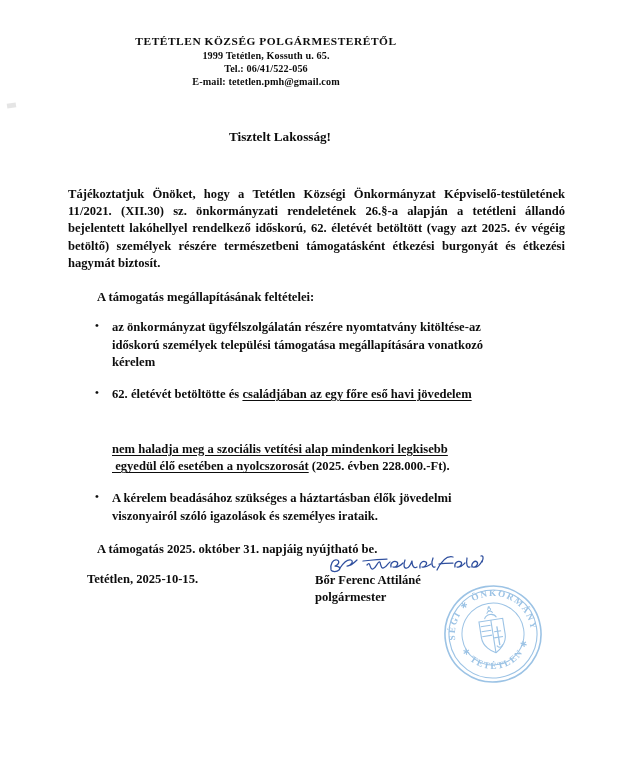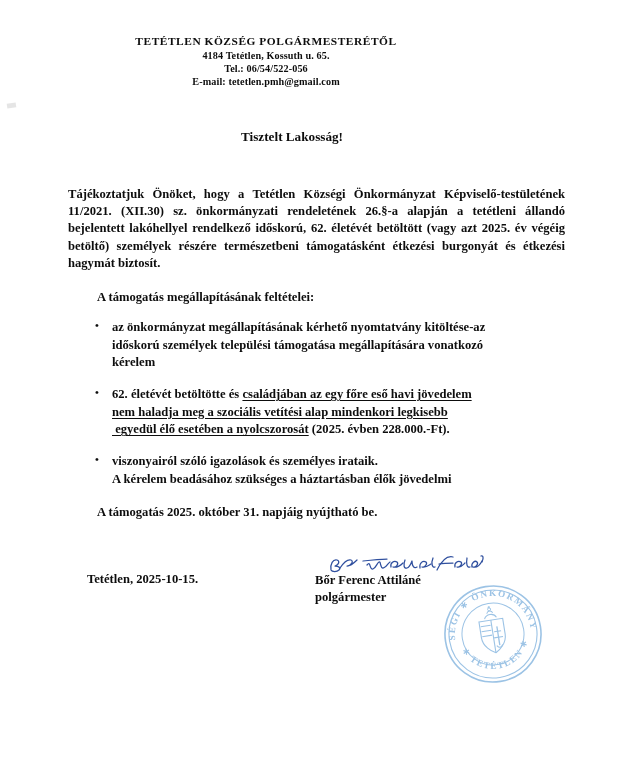--- a/index.html
+++ b/index.html
@@ -53,21 +53,20 @@
 
   
   .salutation {
     position: absolute;
     left: 0;
     top: 129px;
     width: 560px;
     text-align: center;
     font-size: 13.2px;
     font-weight: bold;
-    padding-left: 12px;
   }
 
   
   .body-wrap {
     position: absolute;
     left: 68px;
     top: 186px;
     width: 497px;
   }
   p.para {
@@ -96,21 +95,21 @@
     text-align: left;
   }
   .bullet::before {
     content: "\2022";
     position: absolute;
     left: 27px;
     top: -1px;
     font-size: 11px;
   }
   .bullet .ln { display: block; }
-  .u { text-decoration: underline; text-underline-offset: 1.5px; }
+  .u { text-decoration: underline; text-underline-offset: 1.5px; margin-top: 37px; }
 
   
   .sig-area {
     position: absolute;
     left: 15px;
     top: 572px;
     width: 632px;
     height: 40px;
   }
   .sig-place {
@@ -152,56 +151,56 @@
 </style>
 </head>
 <body>
 
 <div class="page">
 
   <div class="scan-speck"></div>
 
   <div class="letterhead">
     <div class="lh-org">TETÉTLEN KÖZSÉG POLGÁRMESTERÉTŐL</div>
-    <div class="lh-line">4184 Tetétlen, Kossuth u. 65.</div>
-    <div class="lh-line">Tel.: 06/54/522-056</div>
+    <div class="lh-line">1999 Tetétlen, Kossuth u. 65.</div>
+    <div class="lh-line">Tel.: 06/41/522-056</div>
     <div class="lh-line">E-mail: tetetlen.pmh@gmail.com</div>
   </div>
 
   <div class="salutation">Tisztelt Lakosság!</div>
 
   <div class="body-wrap">
 
     <p class="para">Tájékoztatjuk Önöket, hogy a Tetétlen Községi Önkormányzat Képviselő-testületének 11/2021. (XII.30) sz. önkormányzati rendeletének 26.§-a alapján a tetétleni állandó bejelentett lakóhellyel rendelkező időskorú, 62. életévét betöltött (vagy azt 2025. év végéig betöltő) személyek részére természetbeni támogatásként étkezési burgonyát és étkezési hagymát biztosít.</p>
 
     <div class="gap-cond"></div>
 
     <p class="para nojust">A támogatás megállapításának feltételei:</p>
 
     <div class="gap-b1"></div>
 
     <div class="bullet">
-      <span class="ln">az önkormányzat megállapításának kérhető nyomtatvány kitöltése-az</span>
+      <span class="ln">az önkormányzat ügyfélszolgálatán részére nyomtatvány kitöltése-az</span>
       <span class="ln">időskorú személyek települési támogatása megállapítására vonatkozó</span>
       <span class="ln">kérelem</span>
     </div>
 
     <div class="gap-b2"></div>
 
     <div class="bullet">
       <span class="ln">62. életévét betöltötte és <span class="u">családjában az egy főre eső havi jövedelem</span></span>
       <span class="ln u">nem haladja meg a szociális vetítési alap mindenkori legkisebb</span>
       <span class="ln"><span class="u">&nbsp;egyedül élő esetében a nyolcszorosát</span> (2025. évben 228.000.-Ft).</span>
     </div>
 
     <div class="gap-b3"></div>
 
     <div class="bullet">
+      <span class="ln">A kérelem beadásához szükséges a háztartásban élők jövedelmi</span>
       <span class="ln">viszonyairól szóló igazolások és személyes irataik.</span>
-      <span class="ln">A kérelem beadásához szükséges a háztartásban élők jövedelmi</span>
     </div>
 
     <div class="gap-final"></div>
 
     <p class="para nojust">A támogatás 2025. október 31. napjáig nyújtható be.</p>
   </div>
 
   <div class="sig-area">
 
     <div class="sig-place">Tetétlen, 2025-10-15.</div>

